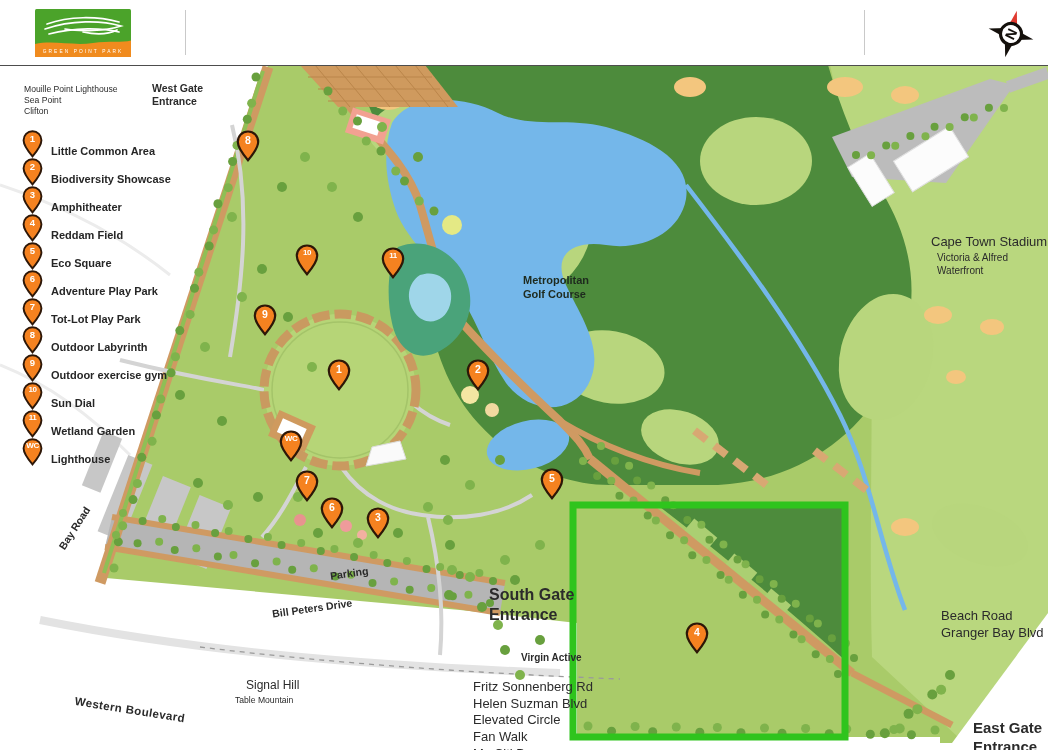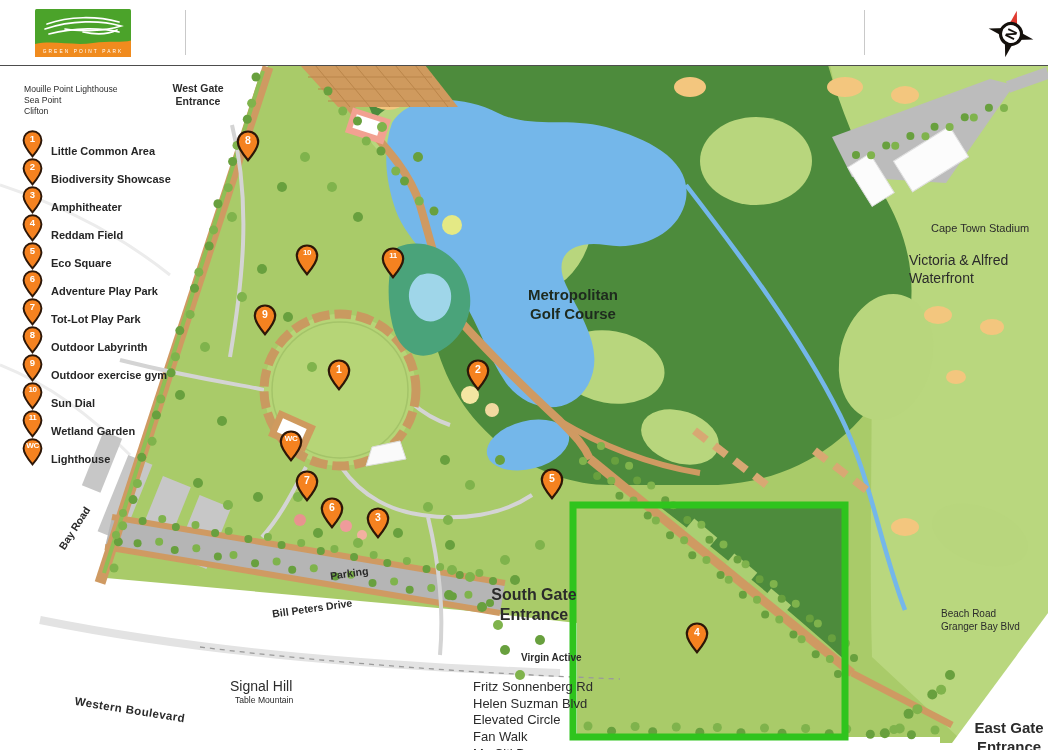--- a/index.html
+++ b/index.html
@@ -23,21 +23,21 @@
   .legend-item .num.small{font-size:8px;letter-spacing:-.5px;}
   .legend-item .lab{position:absolute;left:29px;top:16px;font-size:11px;font-weight:bold;color:#262626;white-space:nowrap;}
   
   .map-pin{position:absolute;width:24px;height:32px;z-index:20;}
   .map-pin .num{position:absolute;left:0;top:4px;width:24px;text-align:center;
         color:#fff;font-weight:bold;font-size:10.5px;}
   .map-pin .num.small{font-size:8px;letter-spacing:-.5px;}
   
   .mlabel{position:absolute;white-space:pre-line;color:#2b2b2b;z-index:15;line-height:1.28;}
   .b{font-weight:bold;}
-  .c{text-align:center;}
+  .c{}
 </style>
 </head>
 <body>
 
 <div class="header">
   <svg class="logo" viewBox="0 0 96 48">
     <rect x="0" y="0" width="96" height="48" rx="1.5" fill="#4ba32a"></rect>
     <g stroke="#fff" stroke-width="1.7" fill="none" stroke-linecap="round">
       <path d="M12,15 C34,7 62,7 84,13"></path>
       <path d="M10,20 C36,11 66,11 86,17 C70,22 46,23 30,20"></path>
@@ -547,36 +547,36 @@
     <div class="map-pin" style="left: 279px; top: 430px;"><svg width="24" height="32" viewBox="0 0 24 32">
         <path d="M12,1.5 C6.2,1.5 1.8,6 1.8,11.8 C1.8,16.6 5.5,22.6 12,30.2 C18.5,22.6 22.2,16.6 22.2,11.8 C22.2,6 17.8,1.5 12,1.5 Z" fill="#f58220" stroke="#2d1708" stroke-width="2.2"></path>
       </svg><span class="num small">WC</span></div>
   </div>
 
 <div class="mlabel" style="left:24px;top:84px;font-size:8.6px">Mouille Point Lighthouse
 Sea Point
 Clifton</div>
 <div class="mlabel b c" style="left:152px;top:82px;width:92px;font-size:10.5px">West Gate
 Entrance</div>
-<div class="mlabel" style="left:931px;top:221px;font-size:11px">Cape Town Stadium</div>
-<div class="mlabel" style="left:909px;top:252px;font-size:14px">Victoria &amp; Alfred
+<div class="mlabel" style="left:931px;top:234px;font-size:13px">Cape Town Stadium</div>
+<div class="mlabel" style="left:937px;top:252px;font-size:10px">Victoria &amp; Alfred
 Waterfront</div>
-<div class="mlabel b c" style="left:523px;top:285px;width:100px;font-size:15px;color:#1e2a1e">Metropolitan
+<div class="mlabel b c" style="left:523px;top:273px;width:100px;font-size:11px;color:#1e2a1e">Metropolitan
 Golf Course</div>
 <div class="mlabel b" style="left:56px;top:545px;font-size:10.5px;transform:rotate(-57deg);transform-origin:left top">Bay Road</div>
 <div class="mlabel b" style="left:330px;top:567px;font-size:10.5px;transform:rotate(-8deg)">Parking</div>
 <div class="mlabel b" style="left:272px;top:602px;font-size:10.5px;transform:rotate(-8deg)">Bill Peters Drive</div>
 <div class="mlabel b c" style="left:489px;top:585px;width:90px;font-size:16px">South Gate
 Entrance</div>
 <div class="mlabel b" style="left:521px;top:652px;font-size:10px">Virgin Active</div>
 <div class="mlabel" style="left:473px;top:679px;font-size:13px">Fritz Sonnenberg Rd
 Helen Suzman Blvd
 Elevated Circle
 Fan  Walk
 My Citi Bus
 IRT Station</div>
-<div class="mlabel" style="left:230px;top:678px;font-size:14px">Signal Hill</div>
+<div class="mlabel" style="left:246px;top:678px;font-size:12px">Signal Hill</div>
 <div class="mlabel" style="left:235px;top:695px;font-size:8.6px">Table Mountain</div>
 <div class="mlabel b" style="left:76px;top:694px;font-size:11.5px;letter-spacing:.4px;transform:rotate(9deg);transform-origin:left top">Western Boulevard</div>
-<div class="mlabel" style="left:941px;top:608px;font-size:10px">Beach Road
+<div class="mlabel" style="left:941px;top:608px;font-size:13px">Beach Road
 Granger Bay Blvd</div>
 <div class="mlabel b c" style="left:973px;top:718px;width:72px;font-size:15px">East Gate
 Entrance</div>
 
 </body></html>

